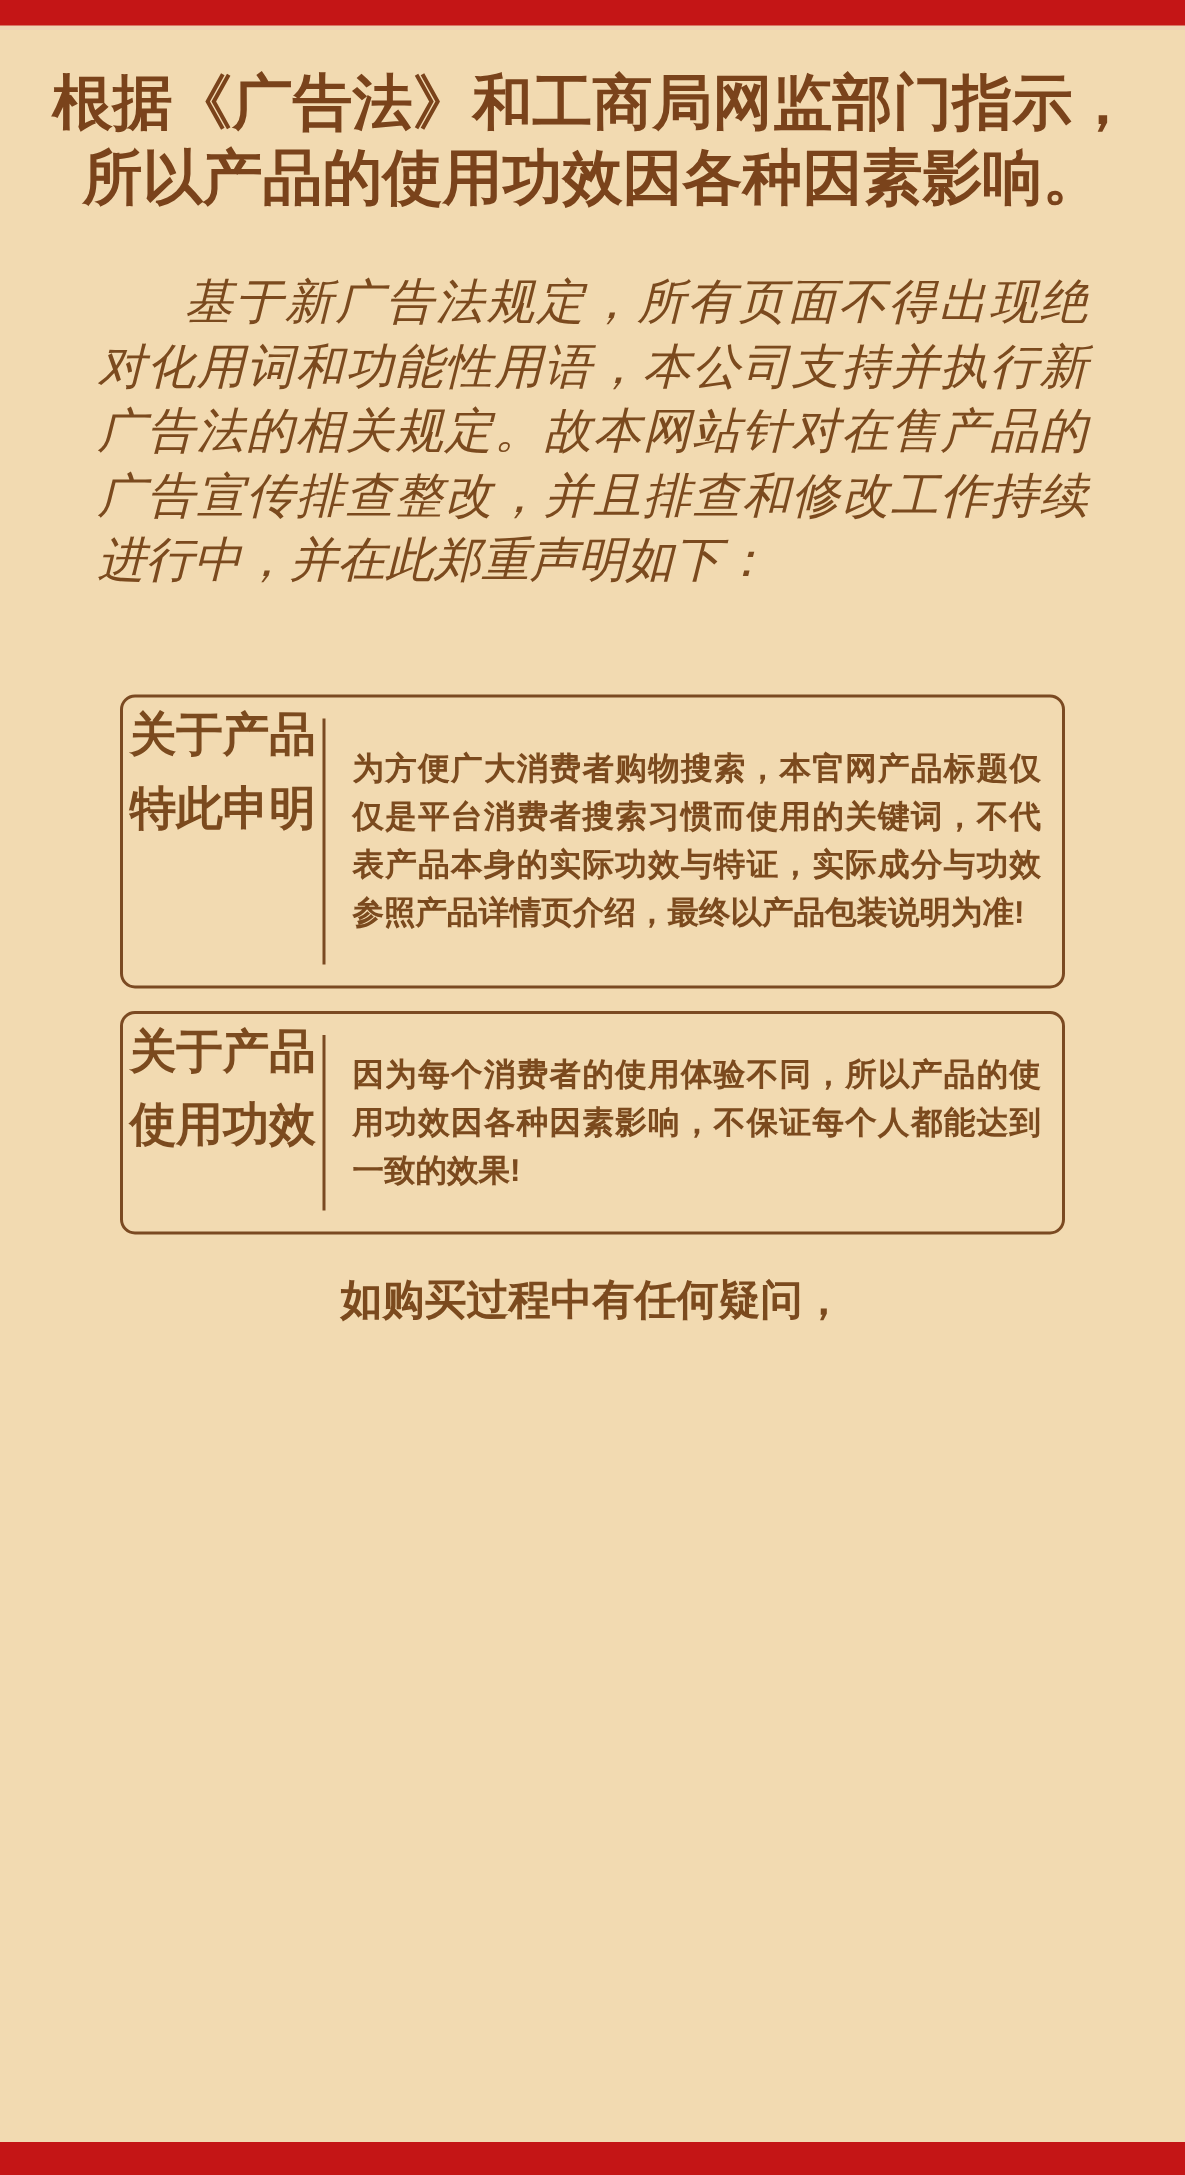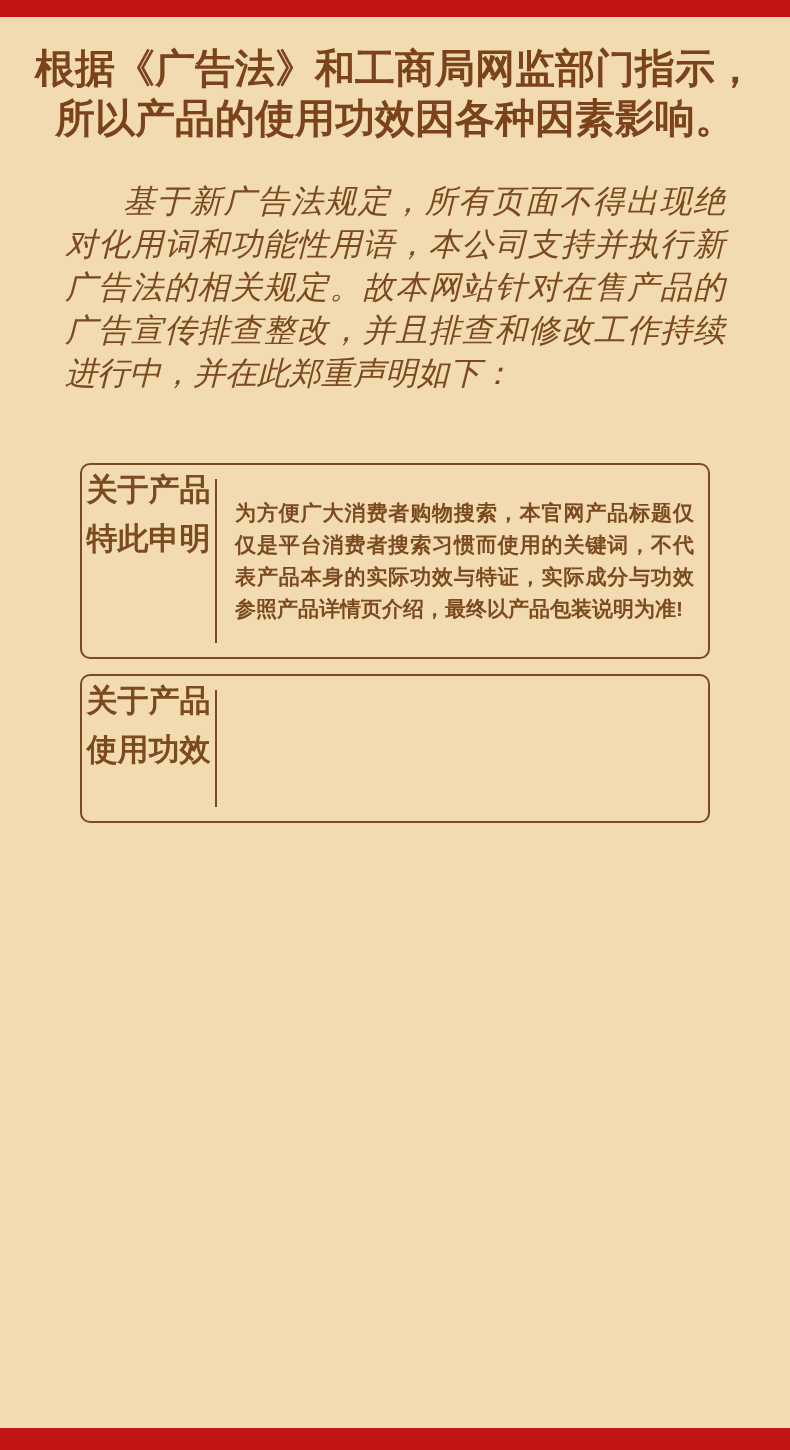--- a/index.html
+++ b/index.html
@@ -126,21 +126,23 @@
     <div class="box-divider"></div>
     <div class="box-body">为方便广大消费者购物搜索，本官网产品标题仅仅是平台消费者搜索习惯而使用的关键词，不代表产品本身的实际功效与特证，实际成分与功效参照产品详情页介绍，最终以产品包装说明为准!</div>
   </div>
 
   <div class="notice-box second">
     <div class="box-label">
       <span>关于产品</span>
       <span>使用功效</span>
     </div>
     <div class="box-divider"></div>
+    <div class="box-body">因为每个消费者的使用体验不同，所以产品的使用功效因各种因素影响，不保证每个人都能达到一致的效果!</div>
   </div>
 
 
   <div class="footer-note">
+    <span class="footer-line">如购买过程中有任何疑问，</span>
   </div>
 
   <div class="bottom-bar"></div>
 
 </div>
 
 </body></html>

